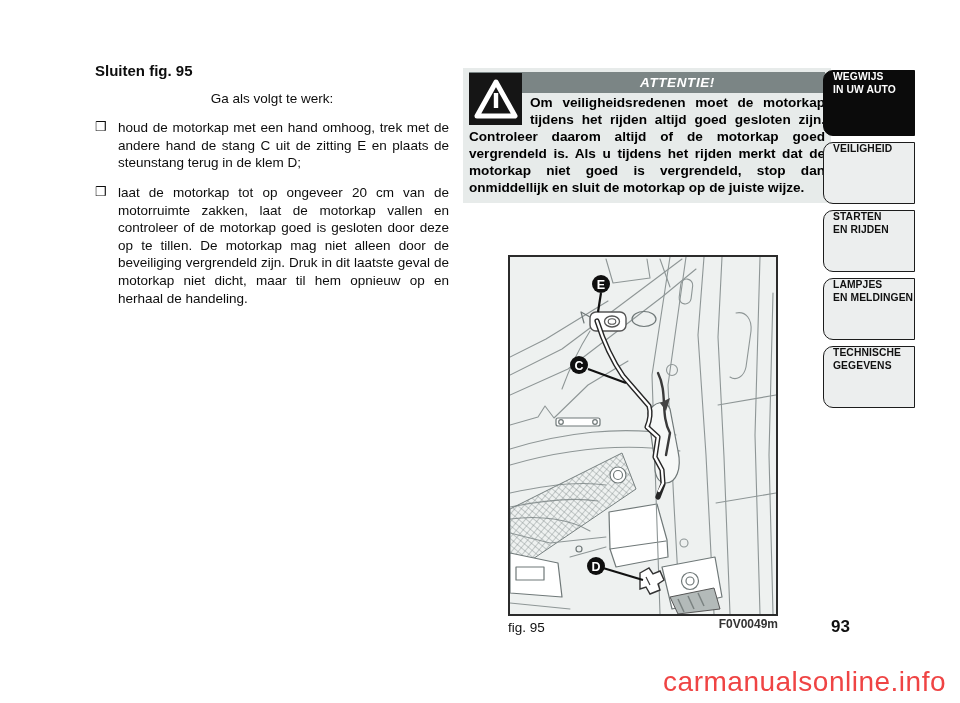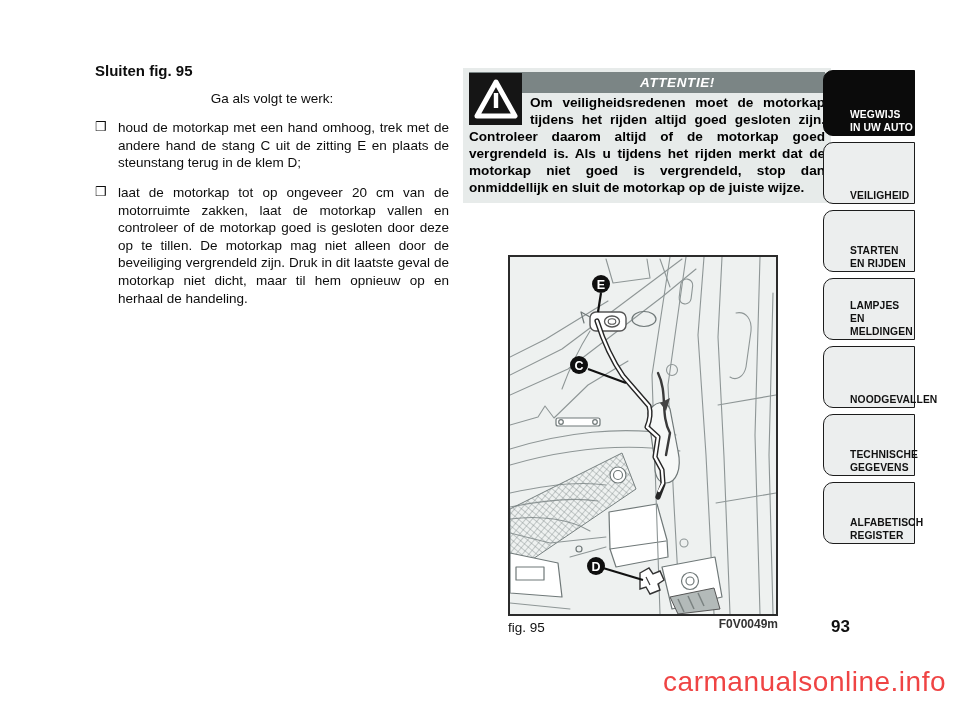--- a/index.html
+++ b/index.html
@@ -33,21 +33,21 @@
                   border:2px solid #2b2b2b; background:#eef1f0; }
   .figure-frame svg { display:block; width:100%; height:100%; }
   .fig-caption { position:absolute; left:508px; top:620px; font-size:13.5px; color:#111; }
   .fig-code { position:absolute; left:648px; top:617px; width:130px; text-align:right;
               font-size:12px; font-weight:bold; color:#333; }
 
   
   .sidebar { position:absolute; left:823px; top:70px; width:92px; }
   .tab { width:92px; height:62px; margin-bottom:6px; background:#eceeee;
          border:1px solid #1c1c1c; border-radius:10px 0 0 10px;
-         display:flex; align-items:flex-end; padding-left:26px;
+         display:flex; align-items:flex-start; padding-left:9px;
          font-size:10.3px; font-weight:bold; line-height:1.25; color:#111;
          white-space:pre-line; letter-spacing:0.1px; }
   .tab.active { height:66px; background:#0b0b0b; border-color:#0b0b0b; color:#fff; }
   .page-num { position:absolute; left:831px; top:617px; font-size:17px; font-weight:bold; color:#111; }
 
   
   .watermark { position:absolute; right:14px; top:666px; font-size:28px;
                color:#ef4444; letter-spacing:0.5px; }
 
   .ln  { fill:none; stroke:#8e9696; stroke-width:1.1; stroke-linejoin:round; stroke-linecap:round; }
@@ -178,26 +178,19 @@
   </div>
   <div class="tab">
     <span>STARTEN
 EN RIJDEN</span>
   </div>
   <div class="tab">
     <span>LAMPJES
 EN MELDINGEN</span>
   </div>
   <div class="tab">
-    <span>NOODGEVALLEN</span>
-  </div>
-  <div class="tab">
     <span>TECHNISCHE
 GEGEVENS</span>
-  </div>
-  <div class="tab">
-    <span>ALFABETISCH
-REGISTER</span>
   </div>
 </div>
 <div class="page-num">93</div>
 
 <div class="watermark">carmanualsonline.info</div>
 
 </body></html>

